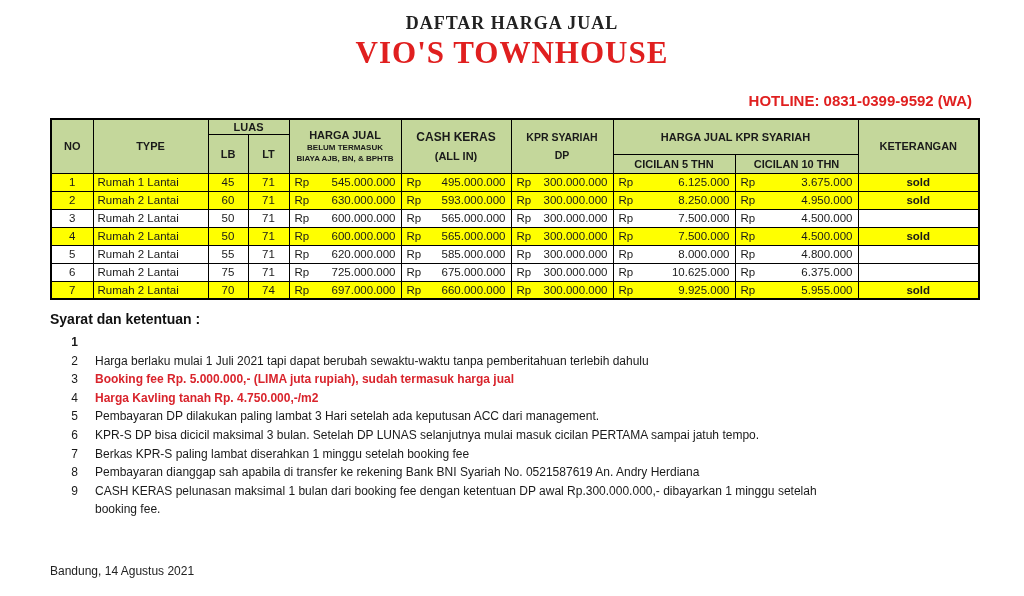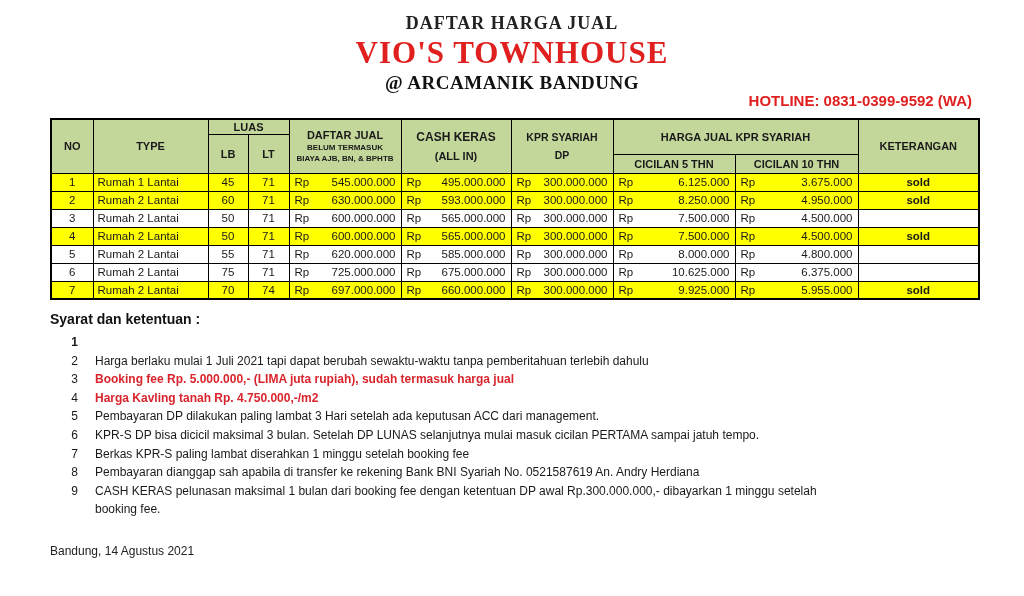--- a/index.html
+++ b/index.html
@@ -70,31 +70,30 @@
 
   
   .terms { position: absolute; left: 50px; top: 311px; width: 930px; }
   .terms-heading { font-size: 14px; font-weight: bold; margin-bottom: 6px; color: #111; }
   .term-row { display: flex; font-size: 12px; line-height: 18.6px; color: #1a1a1a; }
   .term-num { width: 28px; text-align: right; flex: none; }
   .term-num.num-bold { font-weight: bold; }
   .term-text { margin-left: 17px; }
   .term-text.term-red { color: var(--text-red, #d9242c); font-weight: bold; }
 
-  .footer-date { position: absolute; left: 50px; top: 544px; font-size: 12px; color: #222; }
+  .footer-date { position: absolute; left: 50px; top: 564px; font-size: 12px; color: #222; }
 </style>
 </head>
 <body>
 
 <div class="page">
 
   <div class="doc-header">
     <div class="doc-subtitle">DAFTAR HARGA JUAL</div>
     <div class="doc-title">VIO'S TOWNHOUSE</div>
-    <div class="doc-location">@ ARCAMANIK BANDUNG</div>
   </div>
 
   <div class="hotline">HOTLINE: 0831-0399-9592 (WA)</div>
 
   <table class="price-table">
     <colgroup>
       <col style="width:42px">
         <col style="width:115px">
         <col style="width:40px">
         <col style="width:41px">
@@ -104,21 +103,21 @@
       <col style="width:122px">
         <col style="width:123px">
         <col style="width:121px">
     </colgroup>
     <thead>
       <tr class="hr1">
         <th rowspan="3">NO</th>
         <th rowspan="3">TYPE</th>
         <th colspan="2">LUAS</th>
         <th rowspan="3" class="hj-cell">
-          <div class="hj-main">DAFTAR JUAL</div>
+          <div class="hj-main">HARGA JUAL</div>
           <div class="hj-sub">BELUM TERMASUK</div>
           <div class="hj-sub">BIAYA AJB, BN, &amp; BPHTB</div>
         </th>
         <th rowspan="3" class="two-line">
           <div class="l1">CASH KERAS</div>
           <div class="l2">(ALL IN)</div>
         </th>
         <th rowspan="3" class="kpr-cell">
           <div class="l1">KPR SYARIAH</div>
           <div class="l2">DP</div>

